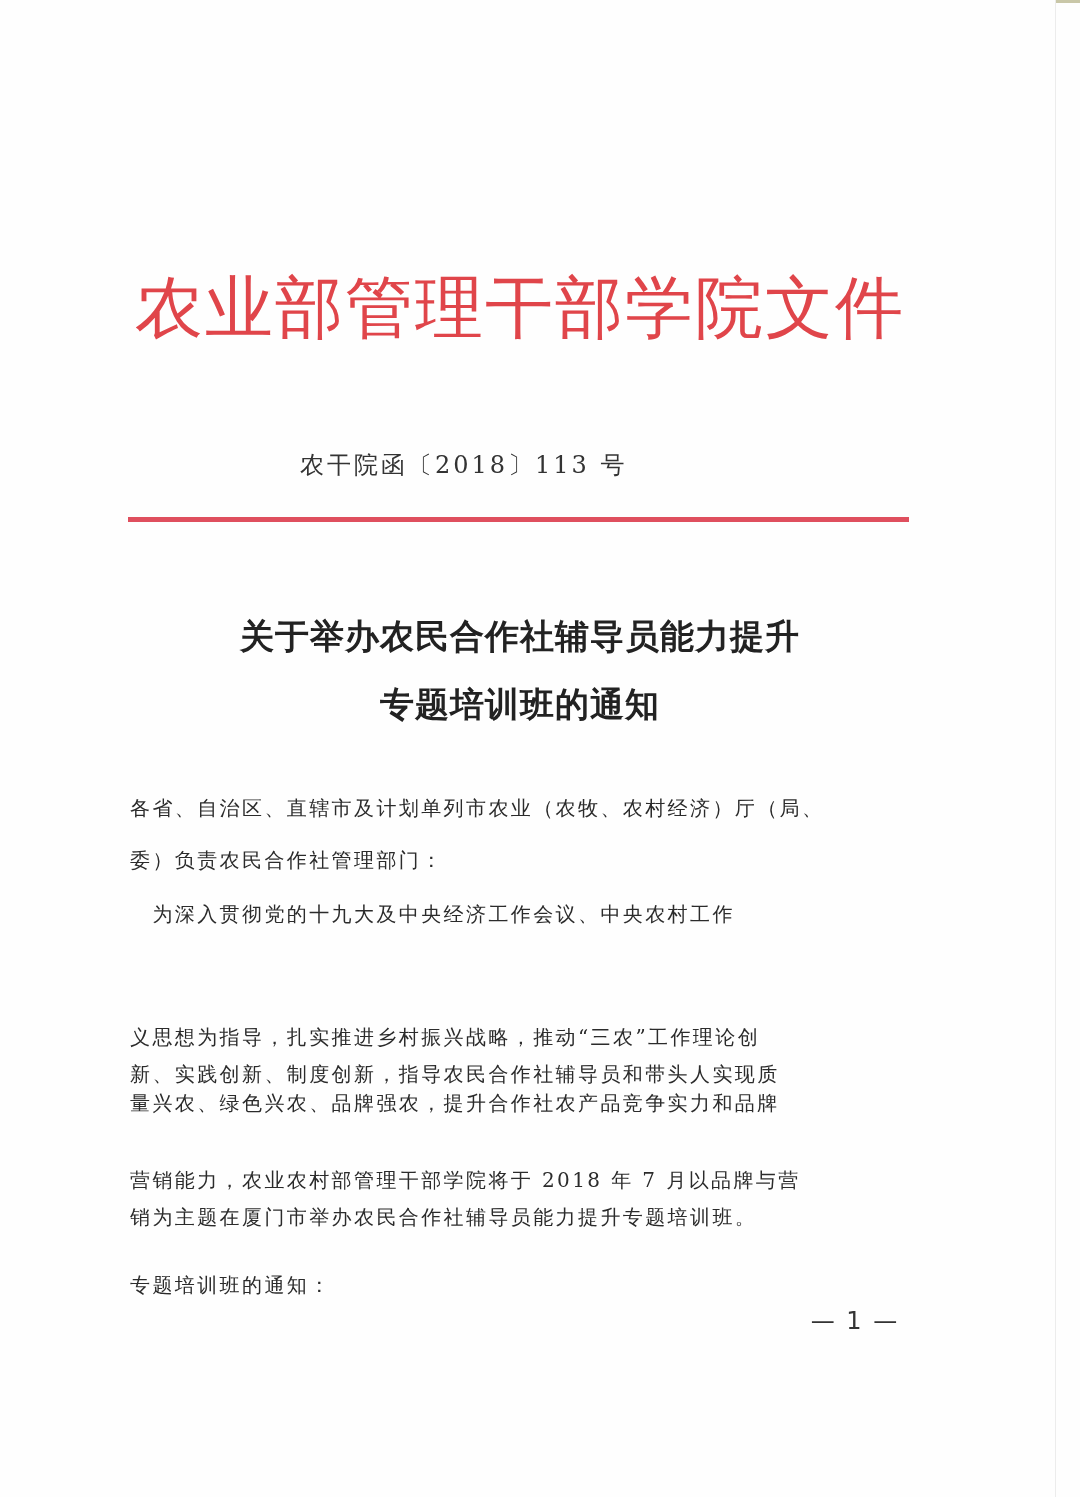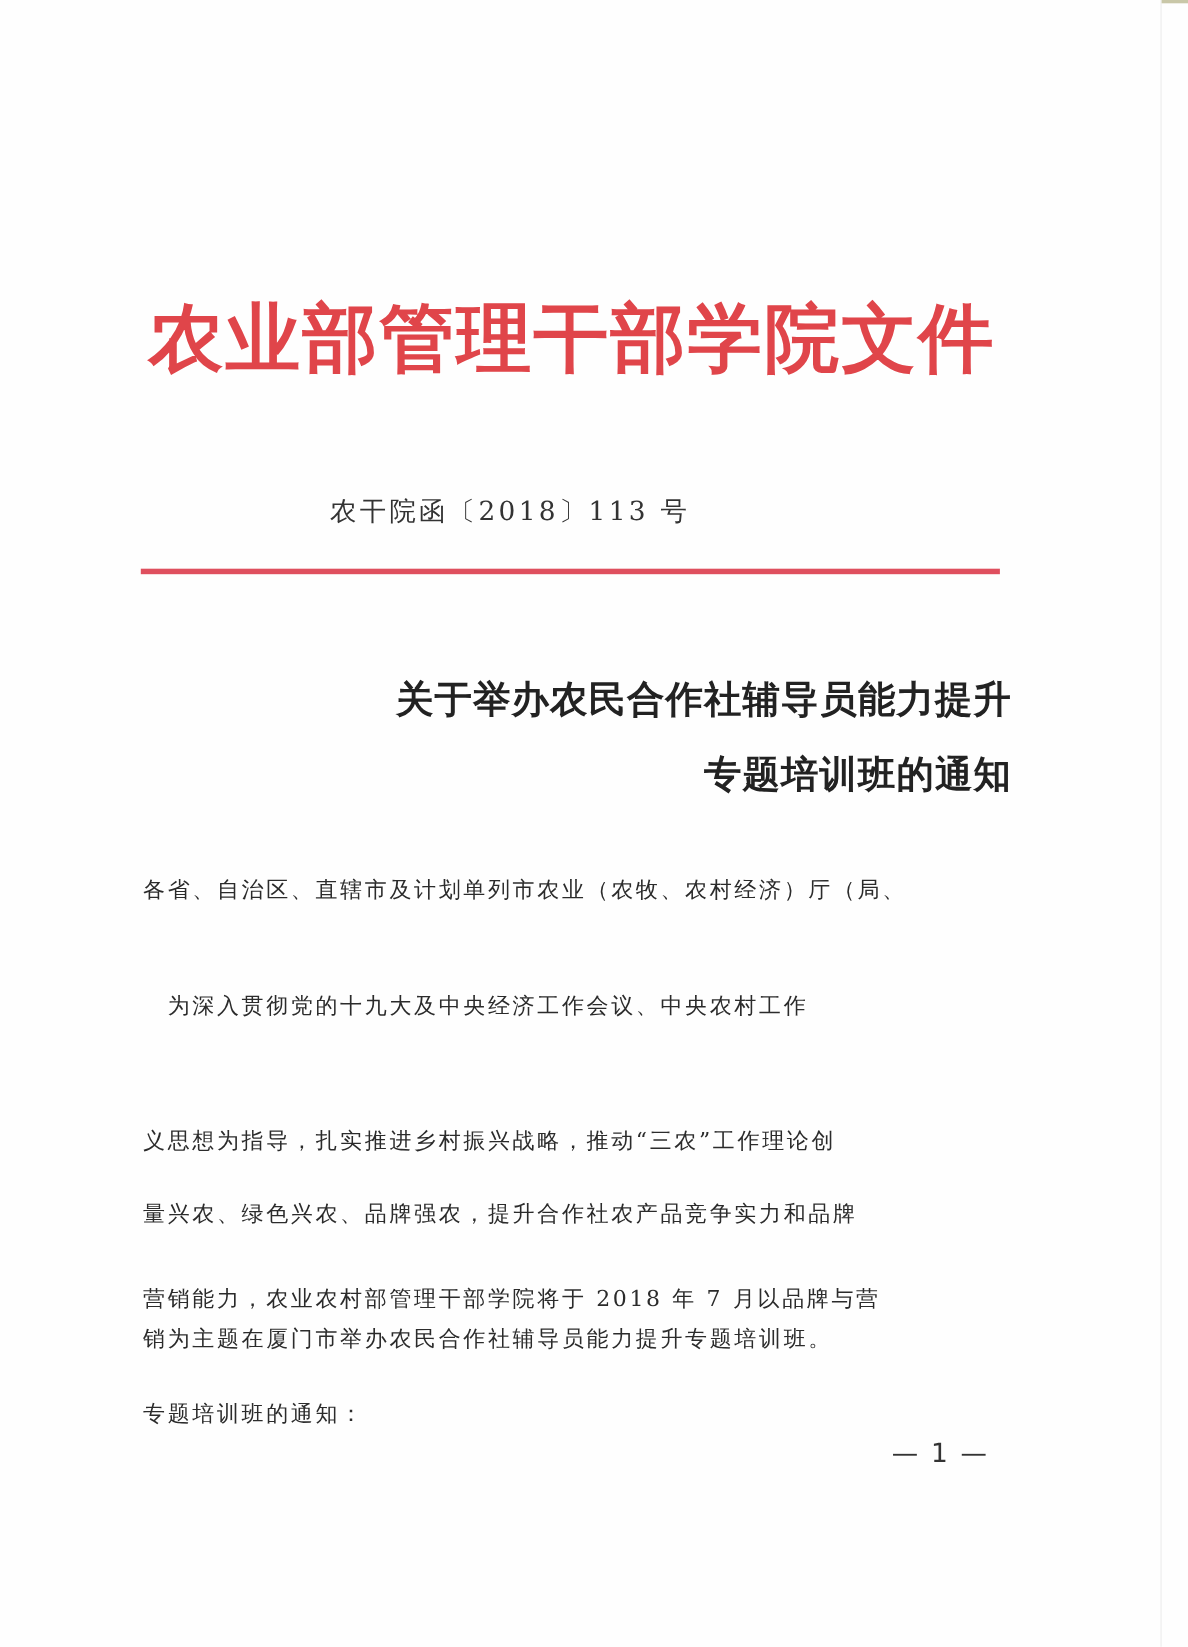--- a/index.html
+++ b/index.html
@@ -38,21 +38,21 @@
       height: 3px;
       background: #c9c7a8;
     }
     .header-title {
       position: absolute;
       left: 120px;
       top: 268px;
       width: 800px;
       text-align: center;
       font-family: "DejaVu Serif", "Liberation Serif", serif;
-      font-weight: bold;
+      font-weight: normal;
       font-size: 68px;
       letter-spacing: 2px;
       color: #e0454a;
       line-height: 80px;
       white-space: nowrap;
     }
     .doc-number {
       position: absolute;
       left: 300px;
       top: 448px;
@@ -68,21 +68,21 @@
       left: 128px;
       top: 517px;
       width: 781px;
       height: 5px;
       background: #df4f5e;
     }
     .notice-title {
       position: absolute;
       left: 120px;
       width: 800px;
-      text-align: right;
+      text-align: center;
       font-weight: bold;
       font-size: 34px;
       color: #222;
       line-height: 44px;
       letter-spacing: 1px;
       white-space: nowrap;
     }
     .notice-title.l1 { top: 614px; }
     .notice-title.l2 { top: 682px; }
     .body-line {
@@ -118,22 +118,24 @@
   <div class="header-title">农业部管理干部学院文件</div>
 
   <div class="doc-number">农干院函〔2018〕113 号</div>
 
   <div class="red-rule"></div>
 
   <div class="notice-title l1">关于举办农民合作社辅导员能力提升</div>
   <div class="notice-title l2">专题培训班的通知</div>
 
   <div class="body-line" style="top:791px;">各省、自治区、直辖市及计划单列市农业（农牧、农村经济）厅（局、</div>
+  <div class="body-line" style="top:843px;">委）负责农民合作社管理部门：</div>
 
   <div class="body-line" style="top:897px;">　为深入贯彻党的十九大及中央经济工作会议、中央农村工作</div>
   <div class="body-line" style="top:1004px;margin-top:16px;">义思想为指导，扎实推进乡村振兴战略，推动“三农”工作理论创</div>
+  <div class="body-line" style="top:1057px;">新、实践创新、制度创新，指导农民合作社辅导员和带头人实现质</div>
   <div class="body-line" style="top:1086px;">量兴农、绿色兴农、品牌强农，提升合作社农产品竞争实力和品牌</div>
   <div class="body-line" style="top:1163px;">营销能力，农业农村部管理干部学院将于 2018 年 7 月以品牌与营</div>
   <div class="body-line" style="top:1164px;margin-top:36px;">销为主题在厦门市举办农民合作社辅导员能力提升专题培训班。</div>
   <div class="body-line" style="top:1268px;">专题培训班的通知：</div>
 
   <div class="page-number">— 1 —</div>
 </div>
 
 </body></html>

